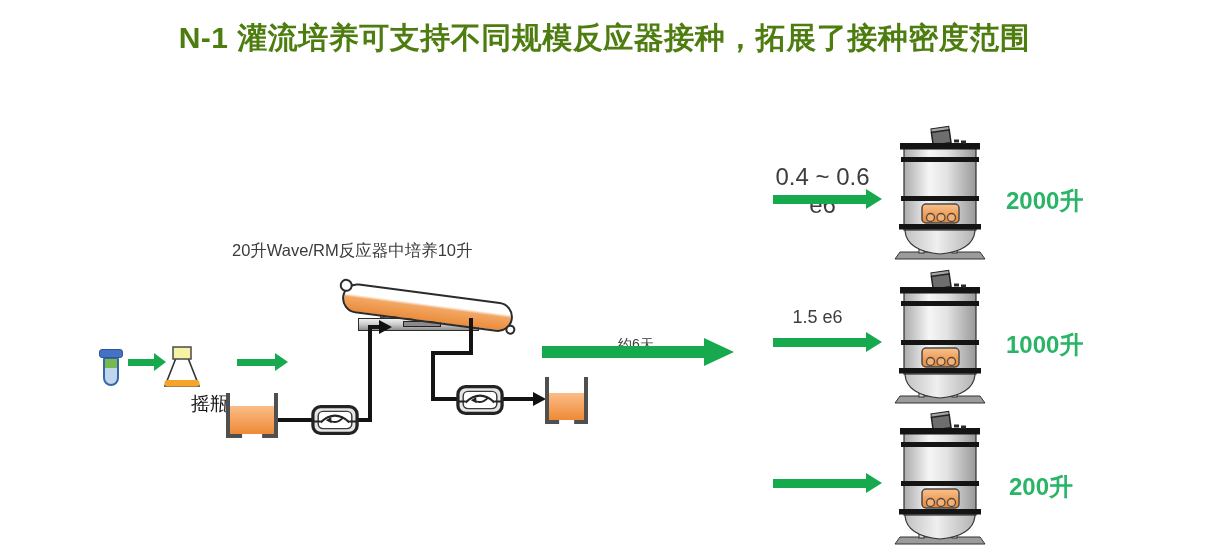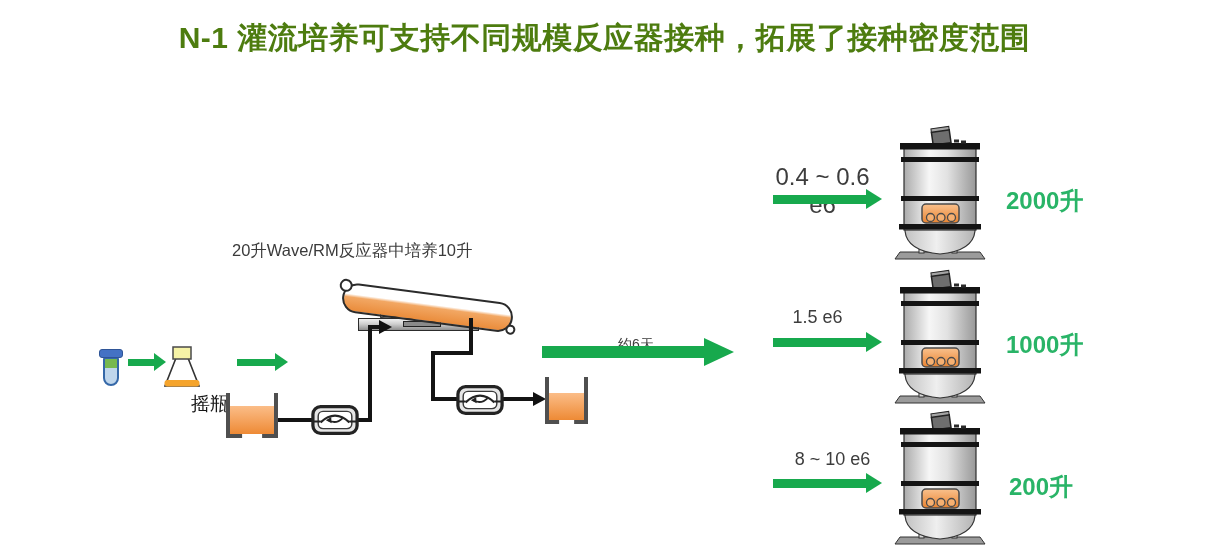--- a/index.html
+++ b/index.html
@@ -138,21 +138,20 @@
   <div class="lbl" style="left:760px;top:163px;width:125px;text-align:center;font-size:24px;">0.4 ~ 0.6 e6</div>
   <div class="arrow-body" style="left:773px;top:195px;width:93px;height:9px;"></div>
   <div class="arrow-head" style="left:866px;top:189px;border-width:10.5px 0 10.5px 16px;border-left-color:#17A94D;"></div>
   <div class="lbl green-text" style="left:1006px;top:185px;font-size:24px;">2000升</div>
 
   <div class="lbl" style="left:760px;top:307px;width:115px;text-align:center;font-size:18px;">1.5 e6</div>
   <div class="arrow-body" style="left:773px;top:338px;width:93px;height:9px;"></div>
   <div class="arrow-head" style="left:866px;top:332px;border-width:10.5px 0 10.5px 16px;border-left-color:#17A94D;"></div>
   <div class="lbl green-text" style="left:1006px;top:329px;font-size:24px;">1000升</div>
 
-  <div class="lbl" style="left:765px;top:449px;width:135px;text-align:center;font-size:18px;">8 ~ 10 e6</div>
   <div class="arrow-body" style="left:773px;top:479px;width:93px;height:9px;"></div>
   <div class="arrow-head" style="left:866px;top:473px;border-width:10.5px 0 10.5px 16px;border-left-color:#17A94D;"></div>
   <div class="lbl green-text" style="left:1009px;top:471px;font-size:24px;">200升</div>
 
   <svg class="abs" style="left:890px;top:124px;" width="100" height="136" viewBox="0 0 100 136">
     <defs>
       <linearGradient id="bodyG" x1="0" y1="0" x2="1" y2="0">
         <stop offset="0" stop-color="#ababab"></stop>
           <stop offset="0.35" stop-color="#f6f6f6"></stop>
         <stop offset="0.6" stop-color="#e2e2e2"></stop>

